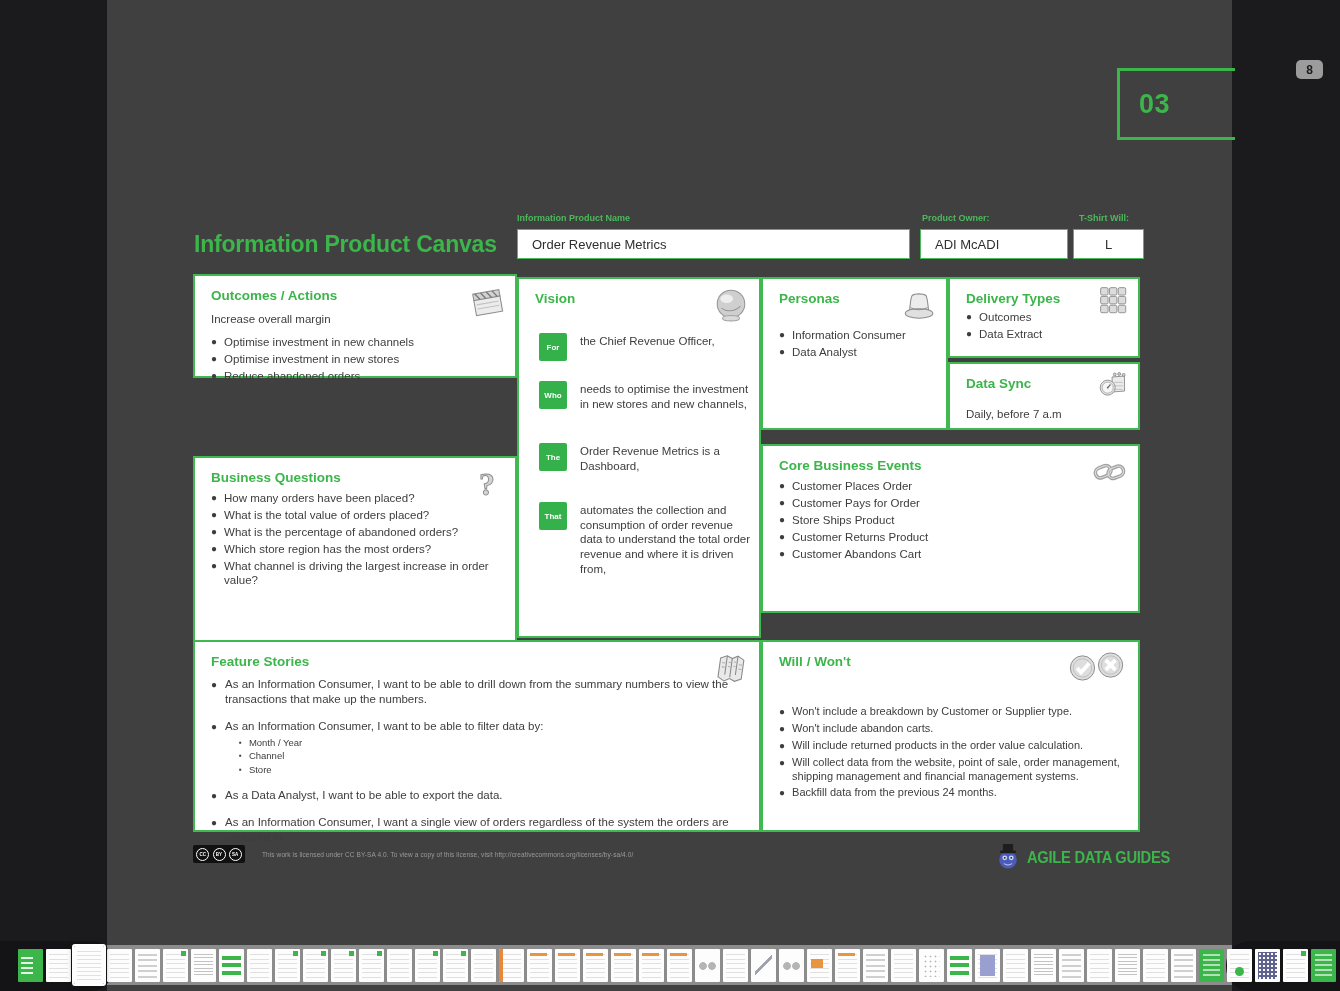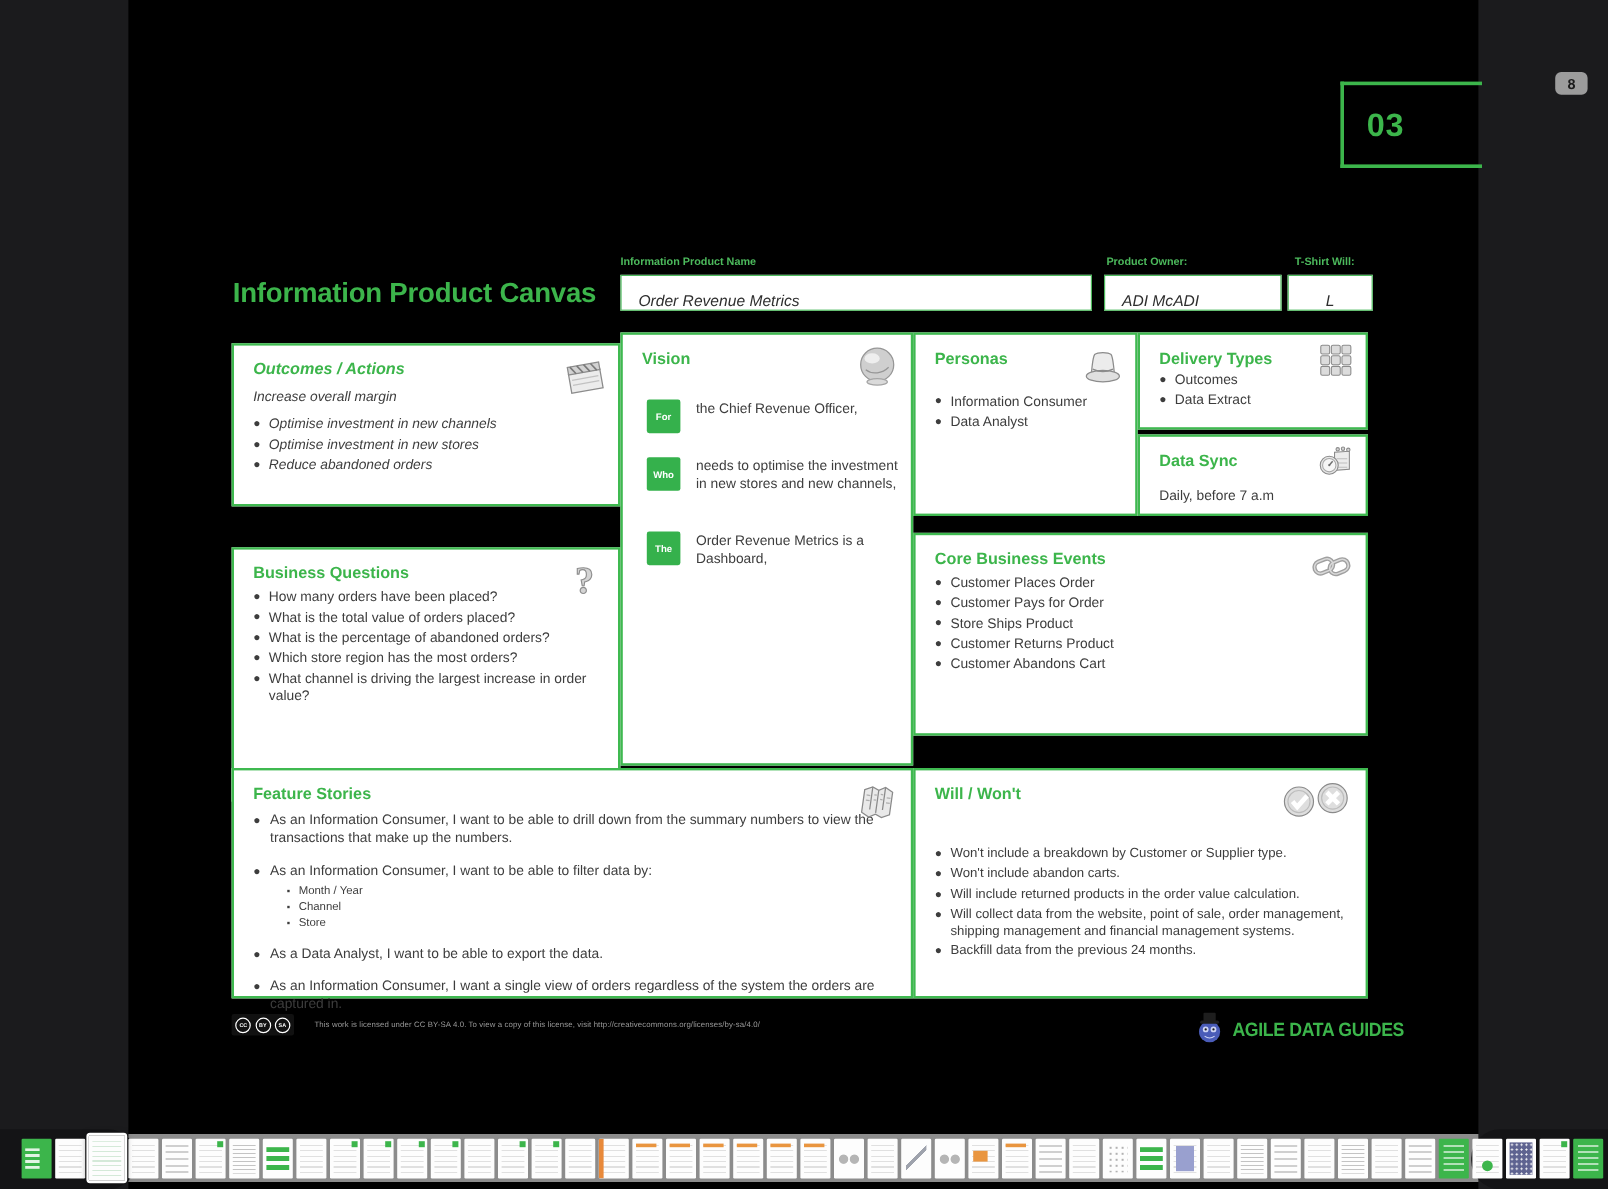--- a/index.html
+++ b/index.html
@@ -2,55 +2,55 @@
 <html><head>
 <meta charset="utf-8">
 <style>
   html,body{margin:0;padding:0;}
   body{
     width:1340px;height:991px;position:relative;overflow:hidden;
     background:#1b1b1d;
     font-family:"Liberation Sans","DejaVu Sans",sans-serif;
     -webkit-font-smoothing:antialiased;
   }
-  .page{position:absolute;left:107px;top:0;width:1125px;height:991px;background:#000000;}
+  .page{position:absolute;left:107px;top:0;width:1125px;height:991px;background:#404040;}
 
   
   .page-badge{
     position:absolute;left:1296px;top:60px;width:27px;height:19px;border-radius:5px;
     background:#9c9c9c;color:#1c1c1c;font-size:12px;font-weight:bold;
     display:flex;align-items:center;justify-content:center;
   }
   .slide-number-box{
     position:absolute;left:1010px;top:68px;width:115px;height:66px;
     border:3px solid #3cb54b;border-right:none;
     display:flex;align-items:center;
   }
   .slide-number-box span{color:#3cb54b;font-size:27px;font-weight:800;padding-left:19px;letter-spacing:.5px;}
 
   
   .canvas-title{position:absolute;left:87px;top:231px;font-size:23px;font-weight:700;color:#3cb54b;letter-spacing:-.2px;}
   .field-label{position:absolute;font-size:9px;font-weight:700;color:#4cb95c;}
-  .field-box{position:absolute;border:1.5px solid #4cb95c;background:#fff;display:flex;align-items:flex-end;
-             font-size:13px;color:#2e2e2e;box-sizing:border-box;font-style:italic;}
+  .field-box{position:absolute;border:1.5px solid #4cb95c;background:#fff;display:flex;align-items:center;
+             font-size:13px;color:#2e2e2e;box-sizing:border-box;}
   .lbl-ipn{left:410px;top:213px;}
   .box-ipn{left:410px;top:229px;width:393px;height:30px;padding-left:14px;}
   .lbl-po{left:815px;top:213px;}
   .box-po{left:813px;top:229px;width:148px;height:30px;padding-left:14px;}
   .lbl-ts{left:972px;top:213px;}
   .box-ts{left:966px;top:229px;width:71px;height:30px;justify-content:center;padding-left:0;}
 
   
   .sec{position:absolute;border:2px solid #3fb950;background:#fff;box-sizing:border-box;padding:12px 16px;}
   .sec-title{font-size:13.5px;font-weight:700;color:#3cb54b;}
   .sec-icon{position:absolute;top:8px;right:10px;width:36px;height:36px;}
   .sec-icon.wide{width:62px;}
   .sec-icon.small{width:30px;height:30px;top:6px;}
 
-  .sec-outcomes{left:86px;top:286px;width:324px;height:136px;font-style:italic;}
+  .sec-outcomes{left:86px;top:274px;width:324px;height:104px;}
   .sec-bq{left:86px;top:456px;width:324px;height:212px;}
   .sec-vision{left:410px;top:277px;width:244px;height:361px;}
   .sec-personas{left:654px;top:277px;width:187px;height:153px;}
   .sec-delivery{left:841px;top:277px;width:192px;height:81px;}
   .sec-datasync{left:841px;top:362px;width:192px;height:68px;}
   .sec-core{left:654px;top:444px;width:379px;height:169px;}
   .sec-features{left:86px;top:640px;width:568px;height:192px;}
   .sec-will{left:654px;top:640px;width:379px;height:192px;}
 
   .intro-text{font-size:11.5px;color:#3d3d3d;margin-top:10px;}
@@ -228,20 +228,24 @@
         <span class="v-text">the Chief Revenue Officer,</span>
       </div>
         <div class="vision-row">
         <span class="v-tag">Who</span>
         <span class="v-text">needs to optimise the investment in new stores and new channels,</span>
       </div>
         <div class="vision-row">
         <span class="v-tag">The</span>
         <span class="v-text">Order Revenue Metrics is a Dashboard,</span>
       </div>
+        <div class="vision-row">
+        <span class="v-tag">That</span>
+        <span class="v-text">automates the collection and consumption of order revenue data to understand the total order revenue and where it is driven from,</span>
+      </div>
       </div>
   </div>
 
   <div class="sec sec-personas">
     <div class="sec-title">Personas</div>
     <div class="sec-icon">
       <svg viewBox="0 0 34 34" width="36" height="36">
           <path d="M9 24c0-2 1-14 2.5-16 2.5-2 10.5-2 13 0 1.5 2 2.5 14 2.5 16" fill="#ececec" stroke="#8c8c8c"></path>
           <ellipse cx="18" cy="25" rx="13" ry="4.5" fill="#e0e0e0" stroke="#8c8c8c"></ellipse>
           <path d="M10 19.5c5 2.5 11 2.5 16 0" stroke="#8c8c8c" fill="none"></path>

